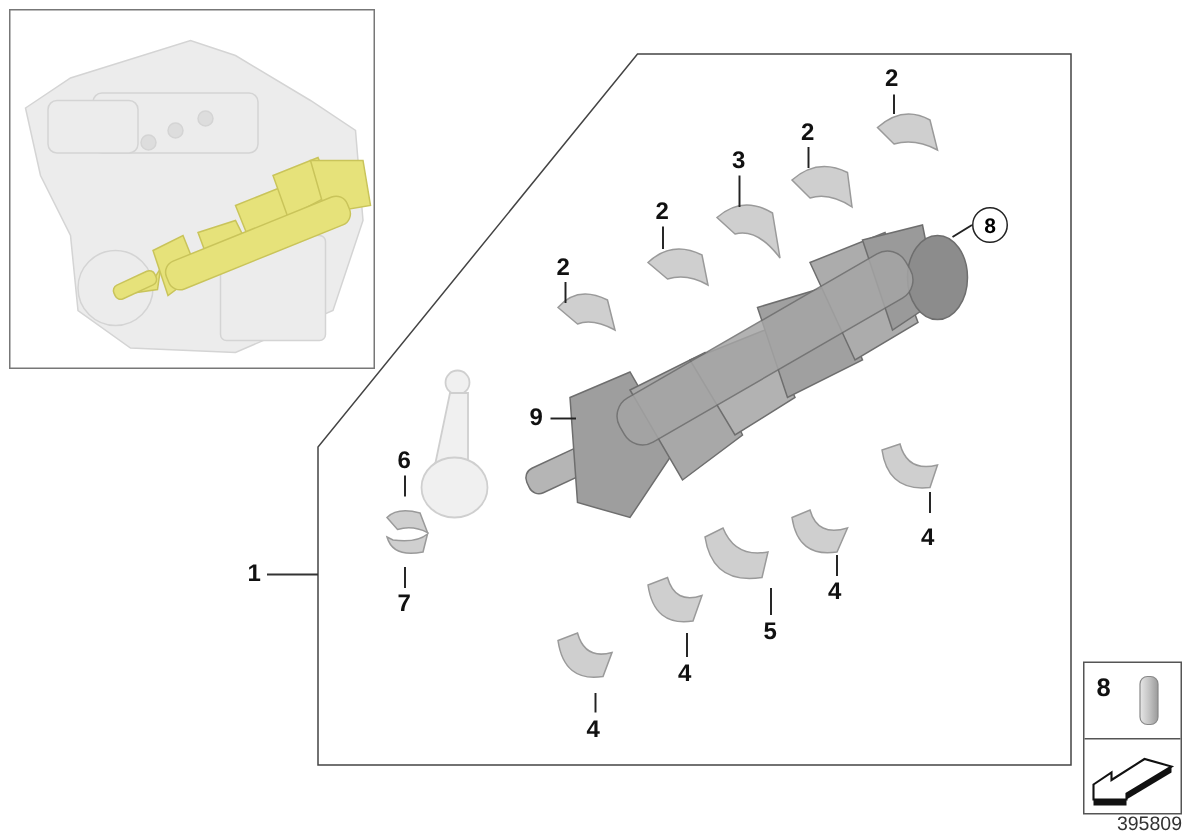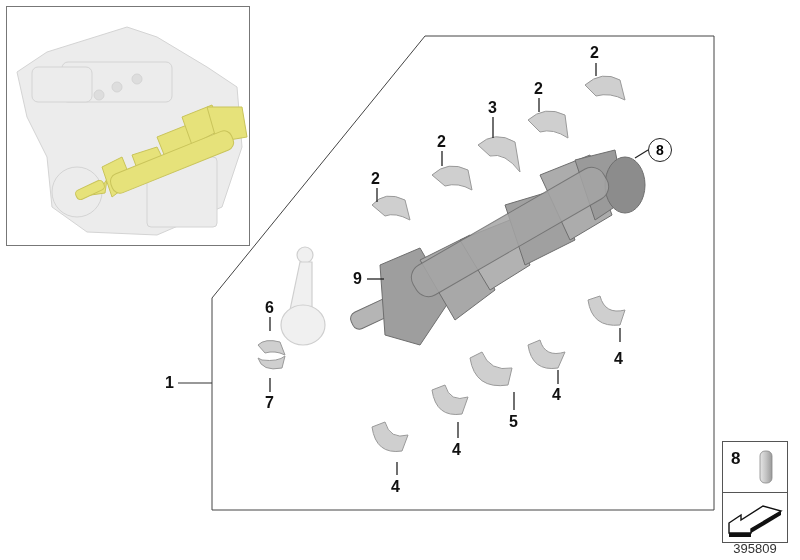--- a/index.html
+++ b/index.html
@@ -3,21 +3,21 @@
 <meta charset="utf-8">
 <style>
   html,body{margin:0;padding:0;background:#fff;}
   body{width:800px;height:560px;position:relative;overflow:hidden;font-family:"Liberation Sans",sans-serif;}
   .lbl{position:absolute;font-weight:bold;font-size:16px;color:#111;line-height:1;font-family:"Liberation Sans",sans-serif;}
   .circ{position:absolute;width:22px;height:22px;border:1.3px solid #222;border-radius:50%;text-align:center;line-height:22px;font-size:14px;font-weight:bold;box-sizing:content-box;}
   .inset{position:absolute;left:6px;top:6px;width:242px;height:238px;border:1px solid #777;background:#fff;overflow:hidden;}
   .legend{position:absolute;left:722px;top:441px;width:64px;height:100px;border:1px solid #555;}
   .legend .row{height:50px;position:relative;border-bottom:1px solid #555;}
   .legend .row:last-child{border-bottom:none;}
-  .docnum{position:absolute;left:722px;top:541px;width:66px;text-align:center;font-size:13px;color:#333;}
+  .docnum{position:absolute;left:722px;top:541px;width:66px;text-align:right;font-size:13px;color:#333;}
   svg{position:absolute;left:0;top:0;}
 </style>
 </head>
 <body>
 
 <div class="inset">
   <svg width="242" height="238" viewBox="0 0 242 238">
     <g fill="#ececec" stroke="#d4d4d4" stroke-width="1">
       <path d="M10 65 L40 45 L120 20 L150 30 L200 60 L230 80 L235 140 L215 200 L150 228 L80 225 L45 200 L40 150 L20 110 Z"></path>
       <rect x="55" y="55" width="110" height="40" rx="6"></rect>

